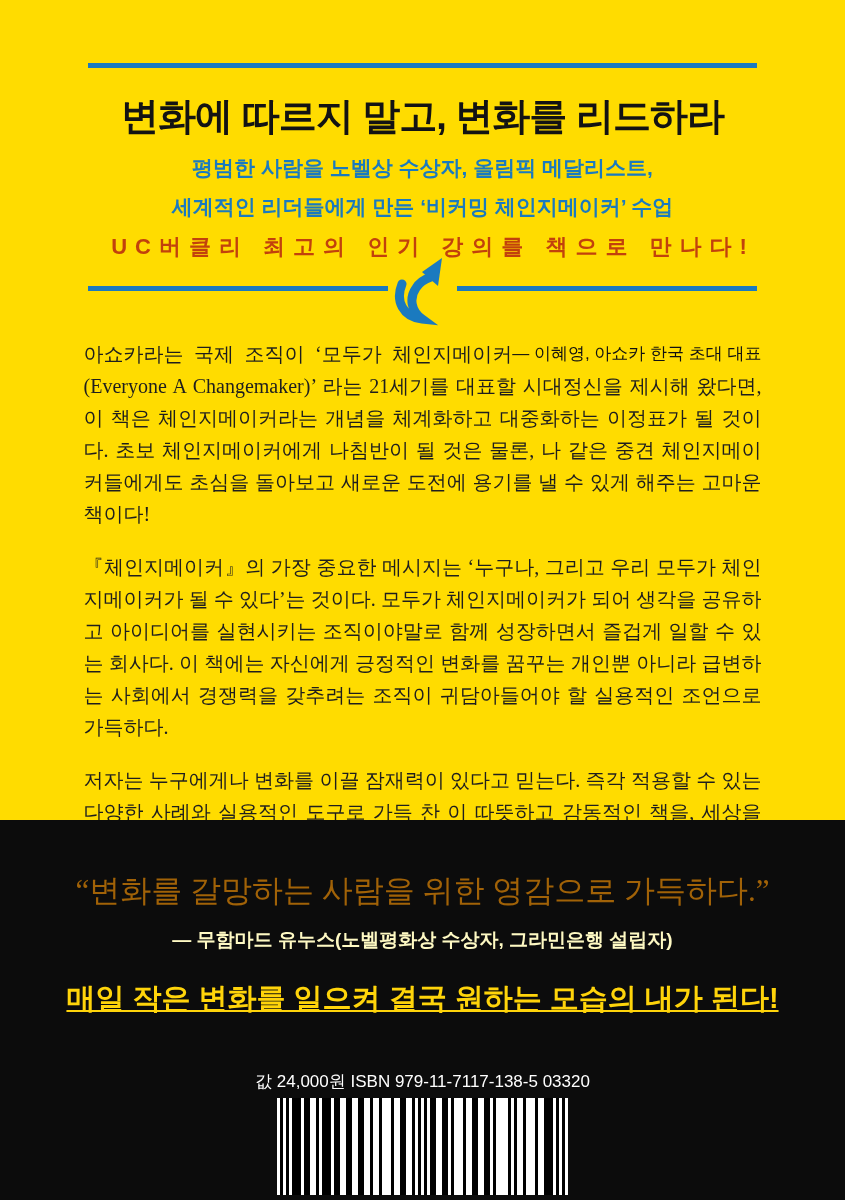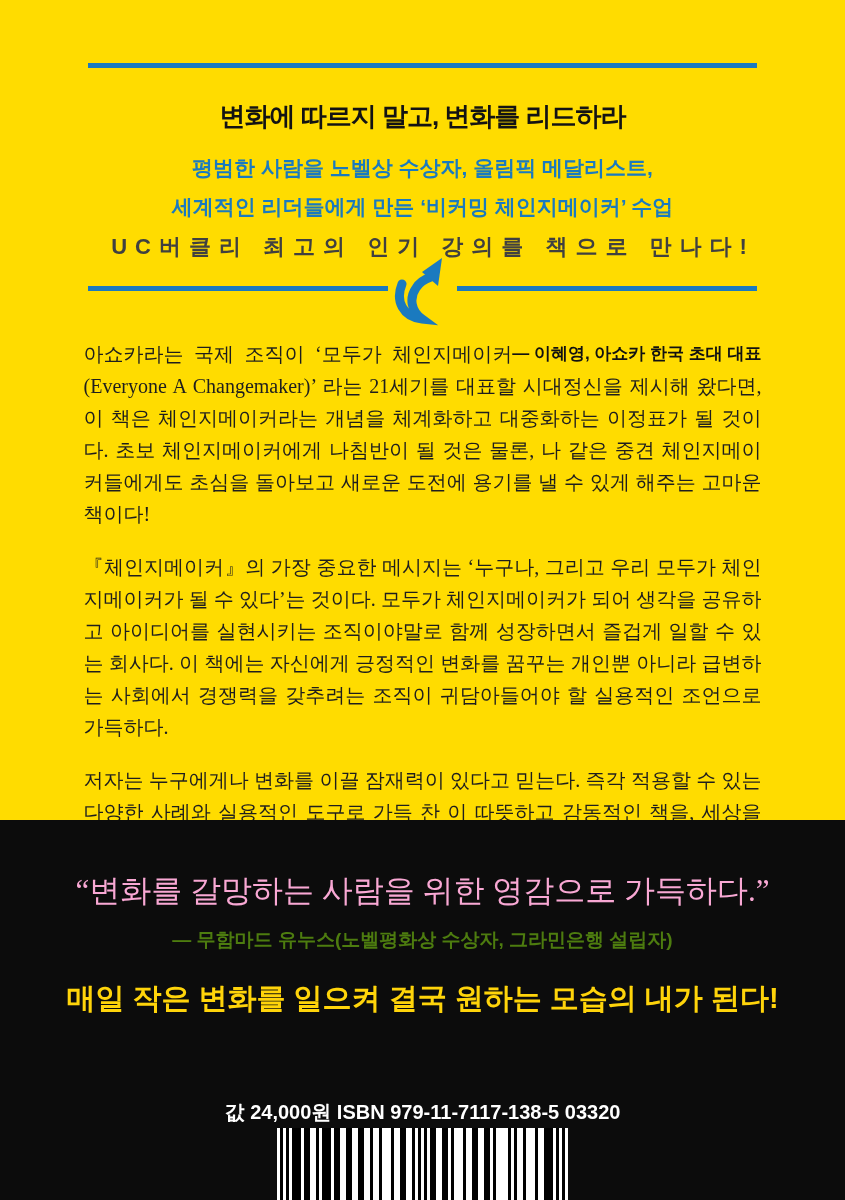--- a/index.html
+++ b/index.html
@@ -8,56 +8,56 @@
     background:#0c0c0c;font-family:"Liberation Sans","DejaVu Sans",sans-serif;
   }
   
   .yellow{
     position:absolute;top:0;left:0;width:845px;height:820px;
     background:#ffdc00;text-align:center;overflow:hidden;
   }
   .rule{width:669px;height:5px;background:#1a7abf;margin:0 auto;}
   .top-rule{margin-top:63px;}
   .headline{
-    margin:25px 0 0;font-size:26px;line-height:46px;font-weight:900;
+    margin:25px 0 0;font-size:38px;line-height:46px;font-weight:900;
     color:#131313;letter-spacing:-1px;
   }
   .sub{margin:8px;font-size:21px;line-height:31px;font-weight:700;color:#1a7abf;}
   .sub.first{margin-top:13px;}
   .tagline{
     margin:11px 0 0;font-size:22px;line-height:28px;font-weight:800;
-    color:#404040;letter-spacing:8px;padding-left:21px;
+    color:#c2410c;letter-spacing:8px;padding-left:21px;
   }
   .divider{position:relative;margin:25px auto 0;width:669px;height:5px;}
   .divider .seg{position:absolute;top:0;height:5px;width:300px;background:#1a7abf;}
   .divider .seg.left{left:0;}
   .divider .seg.right{right:0;}
   .divider svg{position:absolute;left:50%;top:-31px;transform:translateX(-50%);}
   
   .blurbs{margin:47px auto 0;width:678px;text-align:left;}
   .blurb{
     margin:0 0 21px;font-family:"Liberation Serif","DejaVu Serif",serif;
     font-size:20px;line-height:32px;color:#1e1e1e;text-align:justify;
   }
   .blurb .attr{
     float:right;font-family:"Liberation Sans","DejaVu Sans",sans-serif;
-    font-size:17px;font-weight:700;color:#111;line-height:32px;
+    font-size:17px;font-weight:400;color:#111;line-height:32px;
   }
   
   .black{
     position:absolute;top:820px;left:0;width:845px;height:380px;
     color:#fff;text-align:center;overflow:hidden;
   }
   .quote{
     margin:50px 0 0;font-family:"Liberation Serif","DejaVu Serif",serif;
-    font-size:31px;line-height:42px;font-weight:500;color:#f9a8d4;
-  }
-  .quote-attr{margin:15px 0 0;font-size:19px;line-height:26px;font-weight:700;color:#4d7c0f;}
-  .slogan{margin:25px 0 0;font-size:29px;line-height:40px;font-weight:800;color:#ffd40a;}
-  .price{margin:82px 0 0;font-size:20px;line-height:24px;font-weight:700;color:#fff;}
+    font-size:31px;line-height:42px;font-weight:500;color:#a16207;
+  }
+  .quote-attr{margin:15px 0 0;font-size:19px;line-height:26px;font-weight:700;color:#fef9c3;}
+  .slogan{margin:25px 0 0;font-size:29px;line-height:40px;font-weight:800;color:#ffd40a;text-decoration:underline;}
+  .price{margin:52px 0 0;font-size:17px;line-height:24px;font-weight:400;color:#fff;}
   .barcode{
     margin:4px auto 0;width:291px;height:97px;background:#fff;
     padding:0 3px;box-sizing:border-box;display:flex;align-items:stretch;
   }
   .barcode .m{height:100%;flex:0 0 auto;width:3px;}
   .barcode .m.b{background:#000;}
   .barcode .m.w{background:#fff;}
 </style>
 </head>
 <body>

